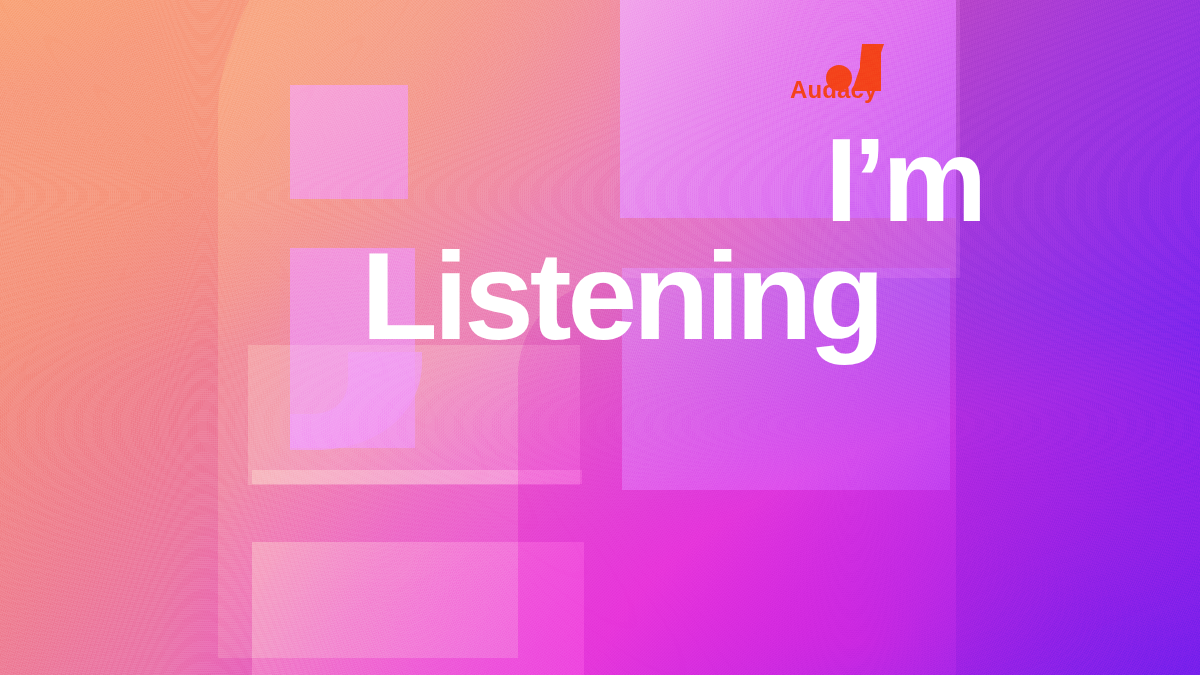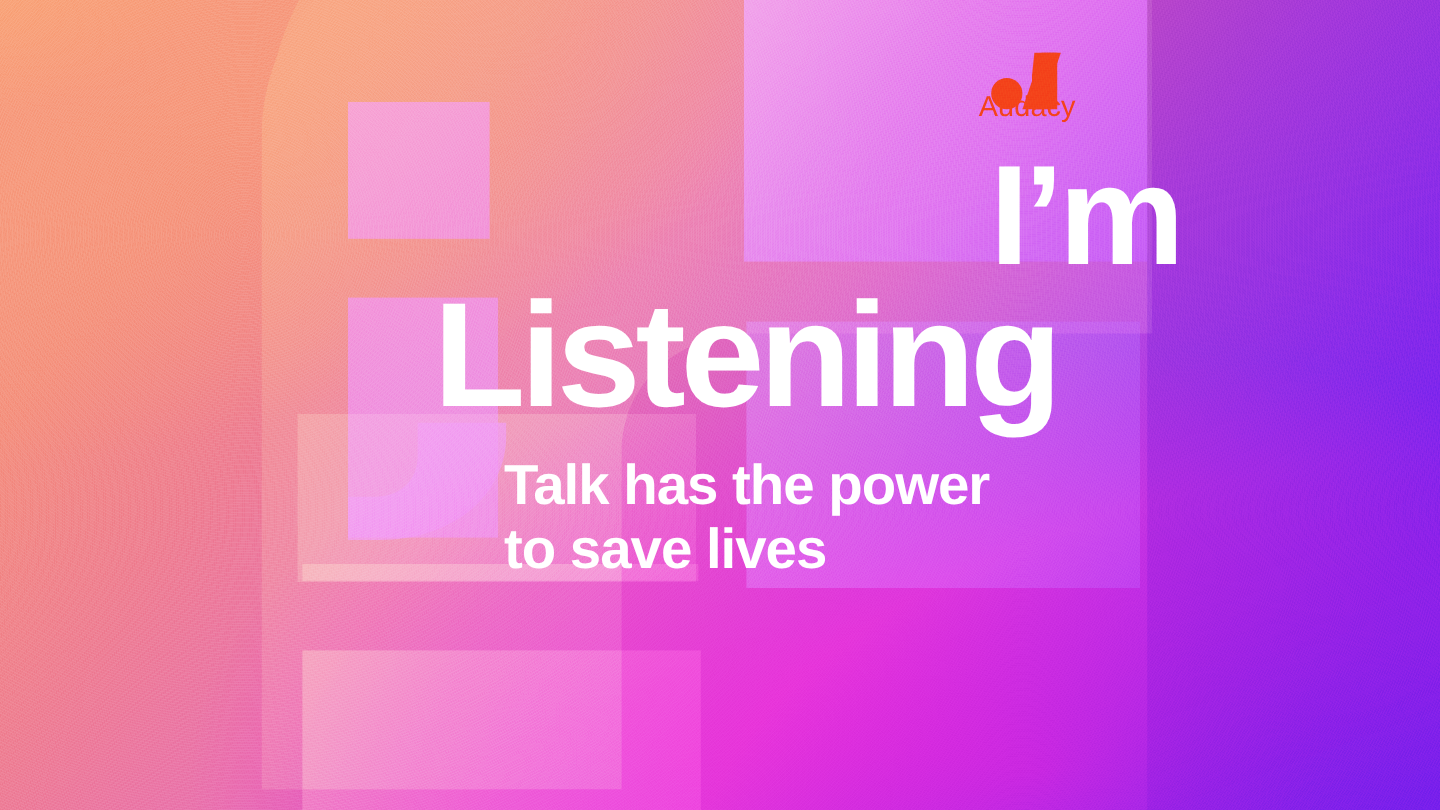--- a/index.html
+++ b/index.html
@@ -165,24 +165,23 @@
     left: 790px;
     top: 26px;
     width: 132px;
     height: 82px;
   }
   .logo svg { display: block; width: 100%; height: 100%; }
   .logo-wordmark {
     position: absolute;
     left: 0; top: 50px;
     width: 132px;
-    text-align: center;
     color: #F4421A;
     font-size: 24px;
-    font-weight: 400;
+    font-weight: 700;
     letter-spacing: 0.005em;
   }
 </style>
 </head>
 <body>
 
 <div id="stage">
 
   <div class="bg-base"></div>
 
@@ -210,17 +209,15 @@
       <path d="M78 2 L62 49 H78 L94 2 Z" fill="#F4421A"></path>
     </svg>
     <div class="logo-wordmark">Audacy</div>
   </div>
 
   <div class="headline-wrap">
     <div class="headline-line line-im">I’m</div>
     <div class="headline-line line-listening">Listening</div>
   </div>
 
-  <div class="subhead">Talk has the power
-to save lives</div>
 
   <div class="grain"></div>
 </div>
 
 </body></html>

